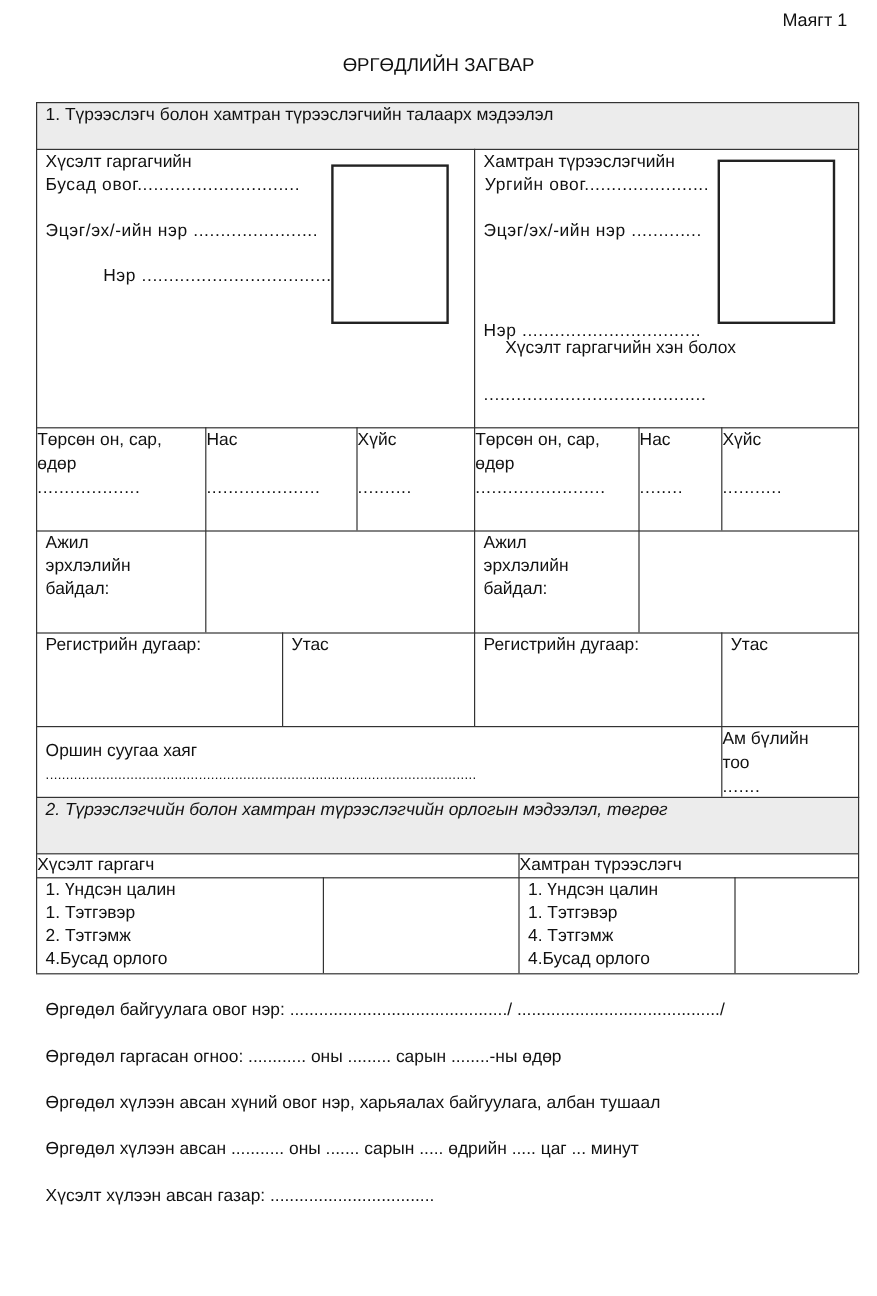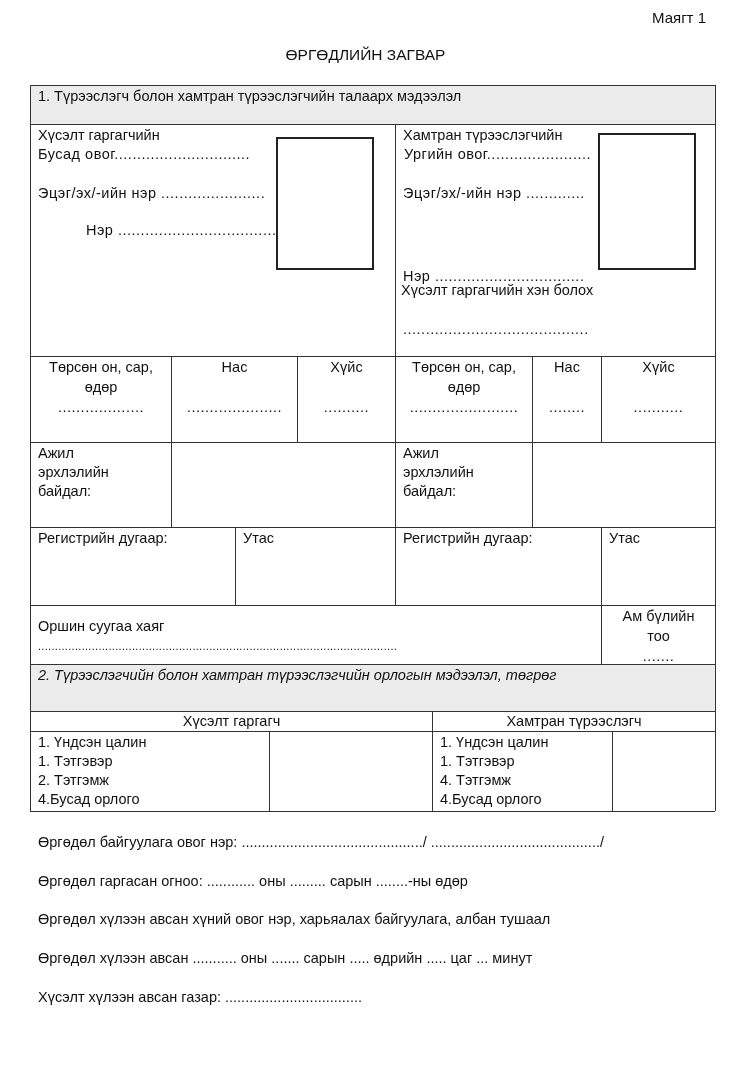--- a/index.html
+++ b/index.html
@@ -1,20 +1,20 @@
 <!DOCTYPE html>
 <html><head>
 <meta charset="utf-8">
 <style>
   html, body { margin:0; padding:0; background:#ffffff; }
   body { width:731px; height:1080px; position:relative; overflow:hidden;
          font-family:"Liberation Sans", sans-serif; color:#111; font-size:14.5px; }
   .abs { position:absolute; }
   .t { position:absolute; white-space:nowrap; line-height:19px; }
-  .c { text-align:center; }
+  .c { }
   .hline { position:absolute; height:0; border-top:1.3px solid #333; }
   .vline { position:absolute; width:0; border-left:1.3px solid #333; }
   .gray { position:absolute; background:#ececec; }
   .photo { position:absolute; border:2px solid #222; background:#fff; box-sizing:border-box; }
   .dots { letter-spacing:0.5px; }
 </style>
 </head>
 <body>
 
 <div class="t" style="left:652px; top:8px; font-size:15px;">Маягт 1</div>
@@ -52,21 +52,21 @@
   <div class="t dots" style="left:38px; top:145px;">Бусад овог..............................</div>
   <div class="t dots" style="left:38px; top:184px;">Эцэг/эх/-ийн нэр .......................</div>
   <div class="t dots" style="left:38px; top:221px;margin-left:48px;">Нэр ........................................</div>
   <div class="photo" style="left:276px; top:137px; width:98px; height:133px;"></div>
 
   <div class="t" style="left:403px; top:126px;">Хамтран түрээслэгчийн</div>
   <div class="t dots" style="left:404px; top:145px;">Ургийн овог.......................</div>
   <div class="t dots" style="left:403px; top:184px;">Эцэг/эх/-ийн нэр .............</div>
   <div class="t dots" style="left:403px; top:223px;margin-top:44px;">Нэр .................................</div>
   <div class="photo" style="left:598px; top:133px; width:98px; height:137px;"></div>
-  <div class="t" style="left:401px; top:281px;">Хүсэлт гаргагчийн хэн болох</div>
+  <div class="t" style="left:421px; top:281px;">Хүсэлт гаргагчийн хэн болох</div>
   <div class="t dots" style="left:403px; top:320px;">.........................................</div>
 
   <div class="t c" style="left:31px; width:140px; top:358px;">Төрсөн он, сар,</div>
   <div class="t c" style="left:31px; width:140px; top:378px;">өдөр</div>
   <div class="t c dots" style="left:31px; width:140px; top:398px;">...................</div>
   <div class="t c" style="left:172px; width:125px; top:358px;">Нас</div>
   <div class="t c dots" style="left:172px; width:125px; top:398px;">.....................</div>
   <div class="t c" style="left:298px; width:97px; top:358px;">Хүйс</div>
   <div class="t c dots" style="left:298px; width:97px; top:398px;">..........</div>
 

